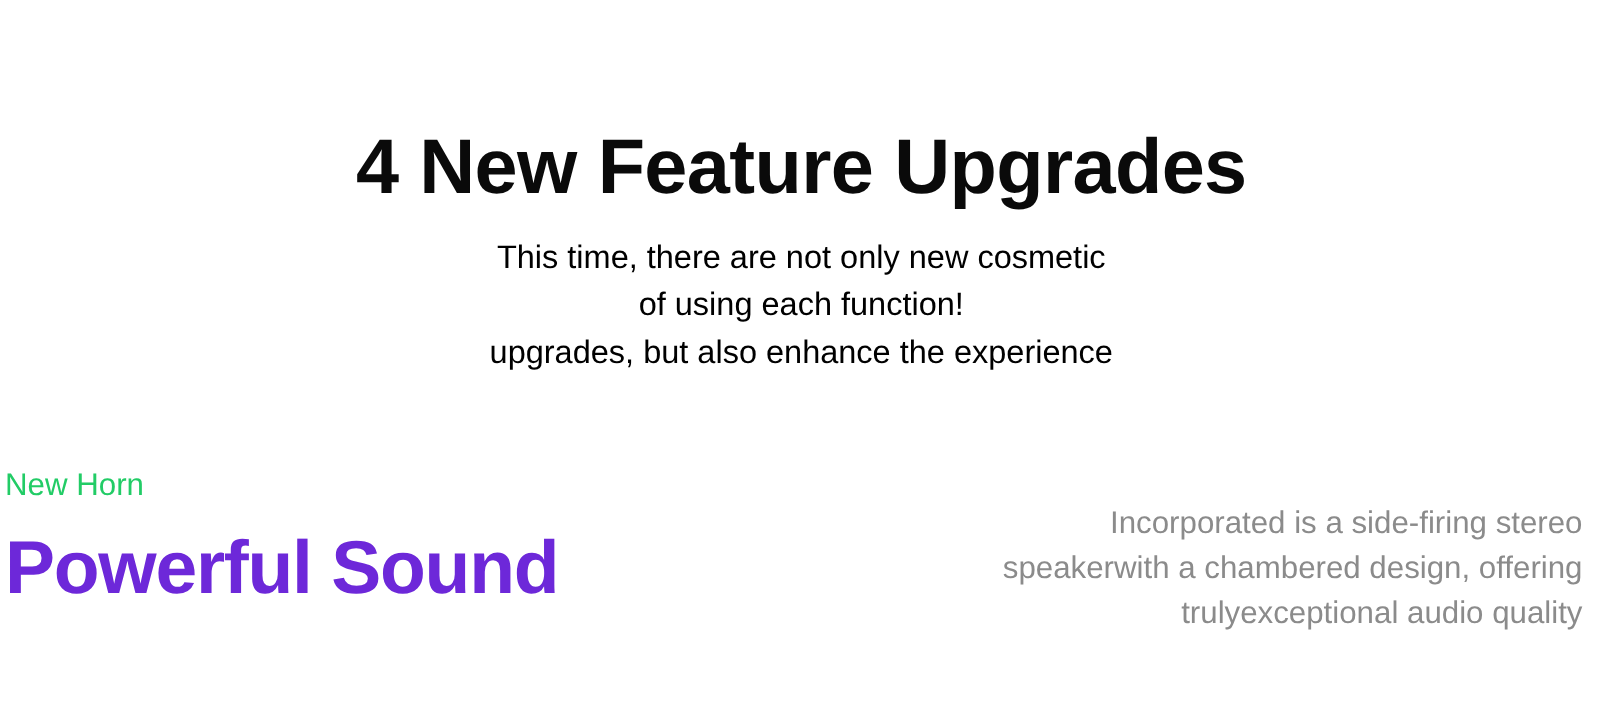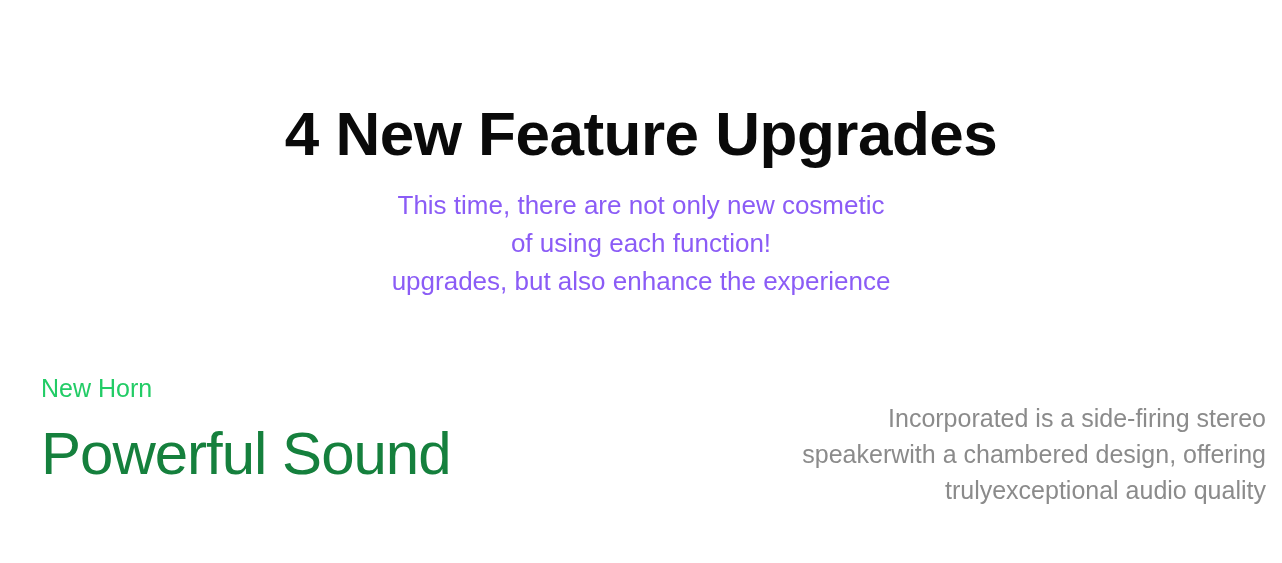--- a/index.html
+++ b/index.html
@@ -41,59 +41,58 @@
     color: #0a0a0a;
     letter-spacing: -0.5px;
     white-space: nowrap;
   }
 
   .hero-subtitle {
     margin: 14px 0 0 0;
     font-size: 26px;
     line-height: 38px;
     font-weight: 400;
-    color: #8b5cf6;
+    color: #000000;
   }
   .hero-subtitle .line {
     display: block;
   }
 
   
   .feature-row {
     position: absolute;
     left: 0;
     top: 372px;
     width: 1282px;
     display: flex;
     align-items: flex-start;
     justify-content: space-between;
   }
 
   .feature-left {
     text-align: left;
-    padding-left: 17px;
+    padding-left: 4px;
     flex: 0 0 auto;
-    margin-left: 24px;
   }
 
   .feature-eyebrow {
     margin: 0;
     font-size: 25px;
     line-height: 32px;
     font-weight: 400;
     color: #22cc66;
     white-space: nowrap;
   }
 
   .feature-heading {
     margin: 16px 0 0 0;
     font-size: 60px;
     line-height: 68px;
-    font-weight: 400;
-    color: #15803d;
+    font-weight: 700;
+    color: #6d28d9;
     letter-spacing: -1px;
     white-space: nowrap;
   }
 
   .feature-right {
     flex: 0 0 auto;
     text-align: right;
     padding-right: 0;
     margin-top: 12px;
   }

